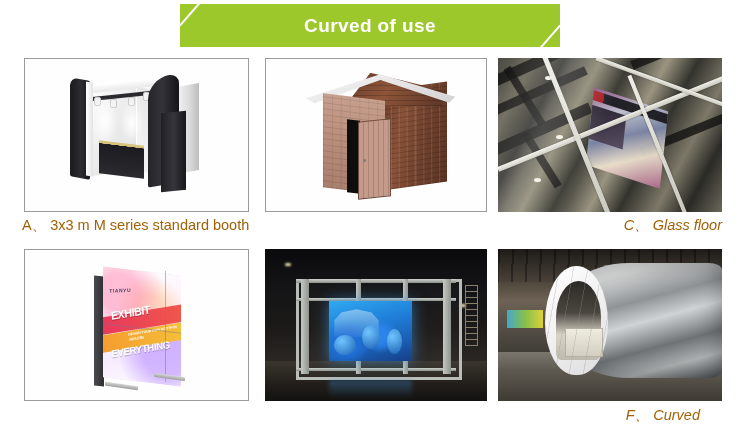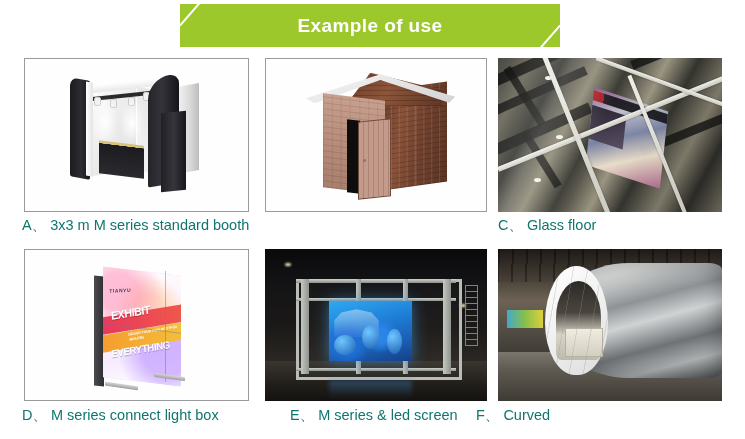--- a/index.html
+++ b/index.html
@@ -47,27 +47,27 @@
   .frame{
     position:absolute;left:0;top:0;right:0;bottom:0;
     border:1px solid #9a9a9a;
     background:#ffffff;
     overflow:hidden;
   }
   .frame.borderless{border:none;}
   .caption{
     position:absolute;
     left:0;width:100%;
-    color:#0f766e;
+    color:#a16207;
     font-size:14.5px;
     line-height:1;
     white-space:nowrap;
   }
   .cap-left{text-align:left;padding-left:12px;}
-  .cap-center{text-align:left;}
+  .cap-center{text-align:right;font-style:italic;}
 
   
   .photo{position:absolute;inset:0;overflow:hidden;}
   .ph-white{background:#fefefe;}
 
   
   .booth{position:absolute;left:0;top:0;width:100%;height:100%;}
   .b-backwallL{
     position:absolute;left:28%;top:19%;width:22%;height:56%;
     background:linear-gradient(120deg,#ffffff 0%,#f1f1f1 35%,#dcdcdc 100%);
@@ -384,21 +384,21 @@
     position:absolute;right:3%;top:22%;width:8%;height:24%;
     background:linear-gradient(180deg,#9fb7c6,#5e727f);
   }
 </style>
 </head>
 <body>
 
 <div class="banner-wrap">
   <div class="banner">
     <span class="slash slash-tl"></span>
-    <span class="banner-title">Example of use</span>
+    <span class="banner-title">Curved of use</span>
     <span class="slash slash-br"></span>
   </div>
 </div>
 
 <div class="grid">
 
   <div class="cell" style="left:24px;top:6px;width:225px;height:154px;">
     <div class="frame">
       <div class="photo ph-white">
         <div class="booth">
@@ -486,21 +486,20 @@
             <div class="lb-word2">EVERYTHING</div>
           </div>
           <div class="lb-seam"></div>
           <div class="lb-seamh"></div>
           <div class="lb-foot" style="left:36%;top:89%;width:15%;transform:skewY(8deg);"></div>
           <div class="lb-foot" style="left:58%;top:83%;width:14%;transform:skewY(8deg);"></div>
         </div>
       </div>
     </div>
   </div>
-  <div class="caption cap-left" style="left:10px;top:356px;width:300px;">D、 M series connect light box</div>
 
   <div class="cell" style="left:265px;top:197px;width:222px;height:152px;">
     <div class="frame borderless">
       <div class="photo">
         <div class="led">
           <div class="led-floor"></div>
           <div class="led-lamp" style="left:9%;top:9%;"></div>
           <div class="led-lamp" style="left:88%;top:36%;"></div>
           <div class="led-ladder"></div>
           <div class="led-frame"></div>
@@ -515,21 +514,20 @@
             <div class="led-bldg"></div>
             <div class="led-vase" style="left:6%;top:56%;width:26%;height:34%;"></div>
             <div class="led-vase" style="left:40%;top:40%;width:22%;height:40%;"></div>
             <div class="led-vase" style="left:70%;top:46%;width:18%;height:42%;"></div>
           </div>
           <div class="led-refl"></div>
         </div>
       </div>
     </div>
   </div>
-  <div class="caption cap-left" style="left:278px;top:356px;width:230px;">E、 M series &amp; led screen</div>
 
   <div class="cell" style="left:498px;top:197px;width:224px;height:152px;">
     <div class="frame borderless">
       <div class="photo">
         <div class="curved">
           <div class="c-ceil"></div>
           <div class="c-floor"></div>
           <div class="c-sign"></div>
           <div class="c-window"></div>
           <div class="c-body"></div>

